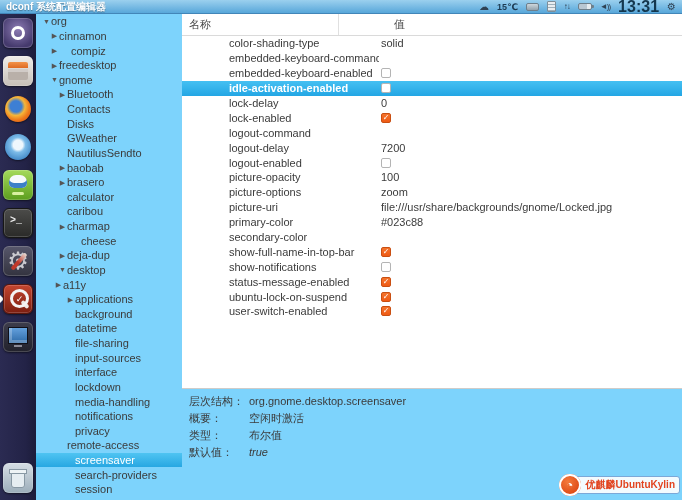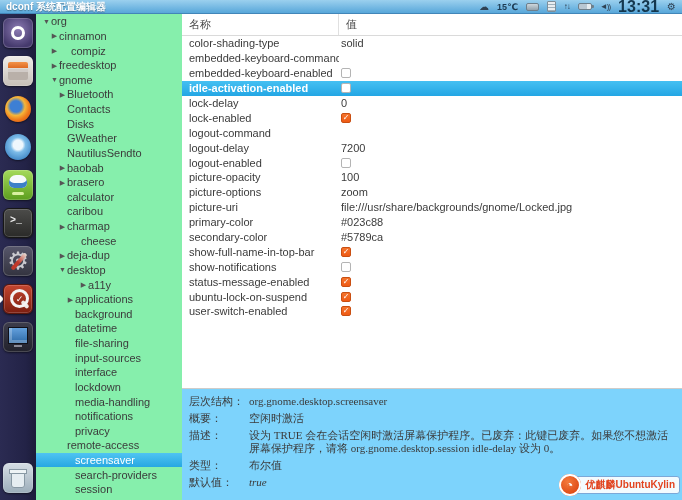--- a/index.html
+++ b/index.html
@@ -70,44 +70,44 @@
   .k-display::after { content:""; position:absolute; left:5px; right:5px; top:5px; bottom:8px; background:linear-gradient(#63a0dc,#2e6aa8); border:1px solid #101018; box-shadow:inset 3px -3px 0 rgba(255,255,255,.25); }
   .k-display::before { content:""; position:absolute; left:11px; right:11px; bottom:5px; height:2px; background:#8a8a96; }
   .k-trash { background:linear-gradient(#d6dee5,#9cadba); }
   .k-trash::before { content:""; position:absolute; left:6px; right:6px; top:6px; height:3px; background:#eef3f6; border:1px solid #8898a4; }
   .k-trash::after { content:""; position:absolute; left:8px; right:8px; top:10px; bottom:5px; background:#e6edf2; border:1px solid #8898a4; border-radius:0 0 3px 3px; }
 
   
   .window { position:absolute; left:36px; top:14px; width:646px; height:486px; background:#fff; }
 
   
-  .tree-panel { position:absolute; left:0; top:0; width:162px; height:486px; background:#86efac; border-right:1px solid #c6c6c6; overflow:hidden; }
+  .tree-panel { position:absolute; left:0; top:0; width:162px; height:486px; background:#7dd3fc; border-right:1px solid #c6c6c6; overflow:hidden; }
   .tree-row { height:14.64px; display:flex; align-items:center; font-size:11px; white-space:nowrap; cursor:default; }
   .tree-row .expander { width:9px; flex:0 0 9px; font-size:7px; color:#555; text-align:center; line-height:1; }
   .tree-row.selected { background:linear-gradient(#4fc4f2,#27a7e2); color:#fff; }
   .tree-row.selected .expander { color:#fff; }
   .tree-scrollbar { position:absolute; right:8px; top:30px; width:6px; height:117px; background:#56c2f0; border-radius:3px; }
 
   
   .table-panel { position:absolute; left:146px; top:0; right:0; height:374px; background:#fff; overflow:hidden; }
-  .thead { height:22px; display:flex; border-bottom:1px solid #dadada; align-items:center; font-size:11px; color:#4a4a4a; }
+  .thead { height:22px; display:flex; border-bottom:1px solid #dadada; align-items:center; font-size:11px; color:#4a4a4a;gap:48px; }
   .th { padding-left:7px; height:100%; display:flex; align-items:center; }
   .th-name { width:157px; flex:0 0 157px; border-right:1px solid #e0e0e0; }
   .trow { height:14.9px; display:flex; align-items:center; font-size:11px; }
-  .trow .cell-name { width:157px; flex:0 0 157px; padding-left:7px; white-space:nowrap; overflow:hidden; }
+  .trow .cell-name { width:157px; flex:0 0 157px; padding-left:7px; white-space:nowrap; overflow:hidden;margin-left:40px; }
   .trow .cell-value { flex:1; padding-left:2px; white-space:nowrap; overflow:hidden; display:flex; align-items:center; }
   .trow.selected { background:linear-gradient(#45c0f2,#23a6e4); color:#fff; font-weight:bold; }
   .checkbox { width:10px; height:10px; border:1px solid #b4b4b4; border-radius:2px; background:#fff; display:flex; align-items:center; justify-content:center; }
   .checkbox.checked { background:linear-gradient(#f4742c,#ef5a14); border-color:#c94f12; color:#fff; font-size:8px; font-weight:bold; line-height:1; }
 
   
   .details { position:absolute; left:146px; right:0; bottom:0; top:374px; background:#7dd3fc; border-top:1px solid #cfccc9; padding:6px 8px 0 7px; font-size:11px; }
   .detail-row { display:flex; margin-bottom:4px; line-height:13px; }
   .detail-label { width:60px; flex:0 0 60px; color:#3b3b3b; }
-  .detail-value { flex:1; color:#3b3b3b;font-family:Liberation Serif, serif; }
+  .detail-value { flex:1; color:#3b3b3b; }
   .detail-value.italic { font-style:italic; }
 
   
   .watermark { position:absolute; right:2px; bottom:4px; display:flex; align-items:center; z-index:40; }
   .wm-circle { width:22px; height:22px; border-radius:50%; background:radial-gradient(circle at 40% 35%, #f47a3c, #dd4814 70%); box-shadow:0 0 0 2px #fff inset; position:relative; margin-right:-6px; z-index:2; }
   .wm-circle::after { content:"◔"; position:absolute; inset:0; display:flex; align-items:center; justify-content:center; color:#fff; font-size:12px; }
   .wm-box { background:rgba(255,255,255,.9); border:1px solid #7aa8d8; border-radius:3px; padding:1px 4px 1px 10px; font-size:10px; font-weight:bold; color:#e2431f; white-space:nowrap; }
 </style>
 </head>
 <body>
@@ -232,21 +232,21 @@
         <span>cheese</span>
       </div>
       <div class="tree-row" style="padding-left: 22px;">
         <span class="expander">▶</span>
         <span>deja-dup</span>
       </div>
       <div class="tree-row" style="padding-left: 22px;">
         <span class="expander">▼</span>
         <span>desktop</span>
       </div>
-      <div class="tree-row" style="padding-left: 43px;">
+      <div class="tree-row" style="padding-left: 18px;">
         <span class="expander">▶</span>
         <span>a11y</span>
       </div>
       <div class="tree-row" style="padding-left: 30px;">
         <span class="expander">▶</span>
         <span>applications</span>
       </div>
       <div class="tree-row" style="padding-left: 30px;">
         <span class="expander"></span>
         <span>background</span>
@@ -362,21 +362,20 @@
         <div class="trow">
           <span class="cell-name">picture-uri</span>
           <span class="cell-value">file:///usr/share/backgrounds/gnome/Locked.jpg</span>
         </div>
         <div class="trow">
           <span class="cell-name">primary-color</span>
           <span class="cell-value">#023c88</span>
         </div>
         <div class="trow">
           <span class="cell-name">secondary-color</span>
-          <span class="cell-value">#5789ca</span>
         </div>
         <div class="trow">
           <span class="cell-name">show-full-name-in-top-bar</span>
           <span class="cell-value">
             <span class="checkbox checked">✓</span>
           </span>
         </div>
         <div class="trow">
           <span class="cell-name">show-notifications</span>
           <span class="cell-value">
@@ -407,24 +406,20 @@
   <div class="details" id="details">
       <div class="detail-row">
         <span class="detail-label">层次结构：</span>
         <span class="detail-value">org.gnome.desktop.screensaver</span>
       </div>
       <div class="detail-row">
         <span class="detail-label">概要：</span>
         <span class="detail-value">空闲时激活</span>
       </div>
       <div class="detail-row">
-        <span class="detail-label">描述：</span>
-        <span class="detail-value">设为 TRUE 会在会话空闲时激活屏幕保护程序。已废弃：此键已废弃。如果您不想激活屏幕保护程序，请将 org.gnome.desktop.session idle-delay 设为 0。</span>
-      </div>
-      <div class="detail-row">
         <span class="detail-label">类型：</span>
         <span class="detail-value">布尔值</span>
       </div>
       <div class="detail-row">
         <span class="detail-label">默认值：</span>
         <span class="detail-value italic">true</span>
       </div>
     </div>
 </div>
 

